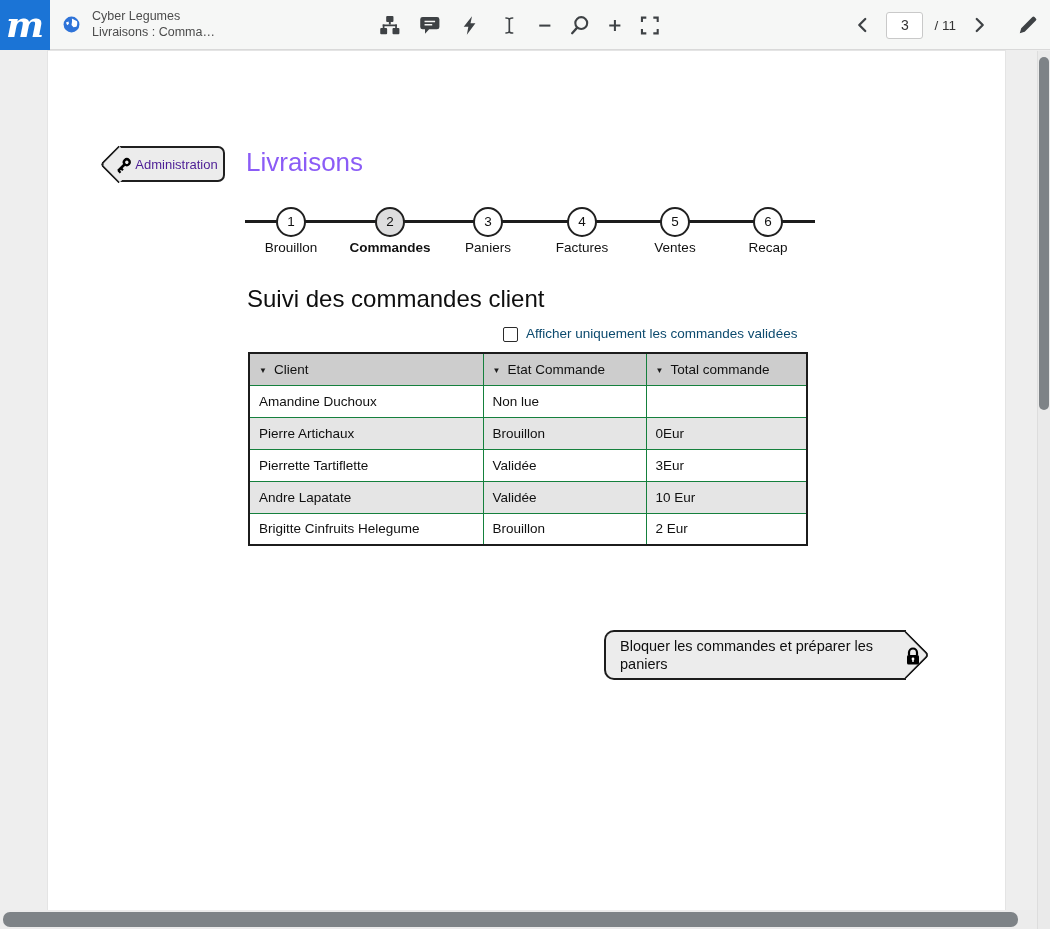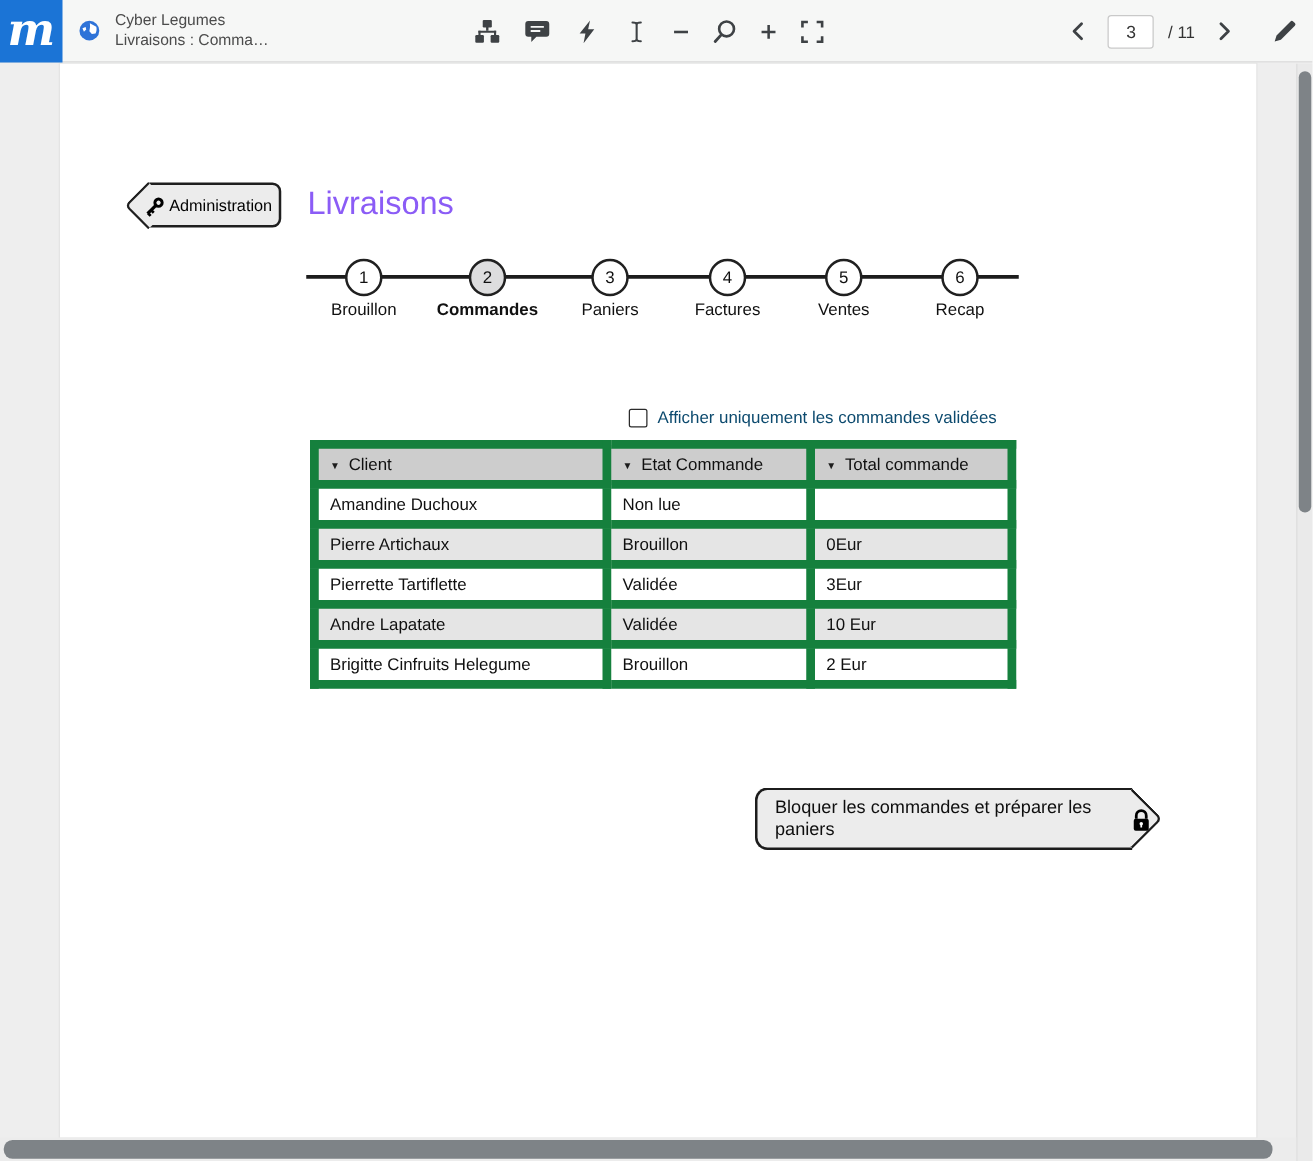--- a/index.html
+++ b/index.html
@@ -30,21 +30,21 @@
   .abs { position:absolute; }
 
   
   .tag-body { left:70px; top:95px; width:107px; height:36px; background:#ececec;
               border:2px solid #1f1f1f; border-radius:7px; border-bottom-left-radius:2px; border-top-left-radius:2px;
               display:flex; align-items:center; justify-content:center; cursor:pointer; z-index:3; }
   .tag-point { position:absolute; left:-15px; top:3px; width:27px; height:27px; background:#ececec;
                border-left:2px solid #1f1f1f; border-bottom:2px solid #1f1f1f; transform:rotate(45deg);
                border-bottom-left-radius:5px; z-index:-1; }
   .tag-label { width:88px; margin-left:10px; font-size:13px; line-height:15px; text-align:center;
-               word-break:break-all; color:#000000; }
+               word-break:break-all; color:#4c1d95; }
   .key-ic { position:absolute; left:-7px; top:8px; z-index:4; }
 
   .page-title { left:198px; top:96px; font-size:26px; color:#8b5cf6; }
 
   
   .step-line { left:197px; top:169px; width:570px; height:3px; background:#1c1c1c; z-index:1; }
   .step-circle { position:absolute; top:156px; width:30px; height:30px; border:2px solid #202020;
                  border-radius:50%; background:#fff; z-index:2; text-align:center; line-height:26px;
                  font-size:13.5px; color:#111; cursor:pointer; }
   .step-circle.active { background:#ddddde; }
@@ -53,21 +53,21 @@
 
   .section-title { left:199px; top:234px; font-size:24px; color:#0e0e0e; }
 
   
   .chk-box { left:455px; top:276px; width:15px; height:15px; border:1.6px solid #2b2b2b; border-radius:2px;
              background:#fff; cursor:pointer; }
   .chk-label { left:478px; top:275px; font-size:13.5px; color:#0c4a6e; white-space:nowrap; }
 
   
   .orders { left:200px; top:301px; border-collapse:collapse; border:2px solid #1c1c1c; background:#fff; }
-  .orders th, .orders td { border:7px solid #15803d; height:32px; padding:0 6px 0 9px;
+  .orders th, .orders td { border:1px solid #15803d; height:32px; padding:0 6px 0 9px;
                            font-size:13.5px; text-align:left; color:#101010; }
   .orders th { background:#cdcdcd; font-weight:normal; cursor:pointer; }
   .orders tr.alt td { background:#e5e5e5; }
   .tri { font-size:8px; margin-right:7px; position:relative; top:-1px; color:#1c1c1c; }
 
   
   .block-btn { left:556px; top:579px; width:302px; height:50px; background:#ececec;
                border:2.5px solid #1c1c1c; border-right:none; border-radius:10px 0 0 10px;
                display:flex; align-items:center; justify-content:center; cursor:pointer; z-index:3; }
   .btn-point { position:absolute; right:-17px; top:5.5px; width:34px; height:34px; background:#ececec;
@@ -203,20 +203,21 @@
       <div class="step-circle" style="left: 425px;">3</div>
       <div class="step-label" style="left: 380px;">Paniers</div>
       <div class="step-circle" style="left: 519px;">4</div>
       <div class="step-label" style="left: 474px;">Factures</div>
       <div class="step-circle" style="left: 612px;">5</div>
       <div class="step-label" style="left: 567px;">Ventes</div>
       <div class="step-circle" style="left: 705px;">6</div>
       <div class="step-label" style="left: 660px;">Recap</div>
     </div>
 
+  <div class="abs section-title">Suivi des commandes client</div>
 
   <div class="abs chk-box"></div>
   <div class="abs chk-label">Afficher uniquement les commandes validées</div>
 
   <table class="abs orders">
     <colgroup>
         <col style="width:234px">
         <col style="width:163px">
         <col style="width:161px">
       </colgroup>

